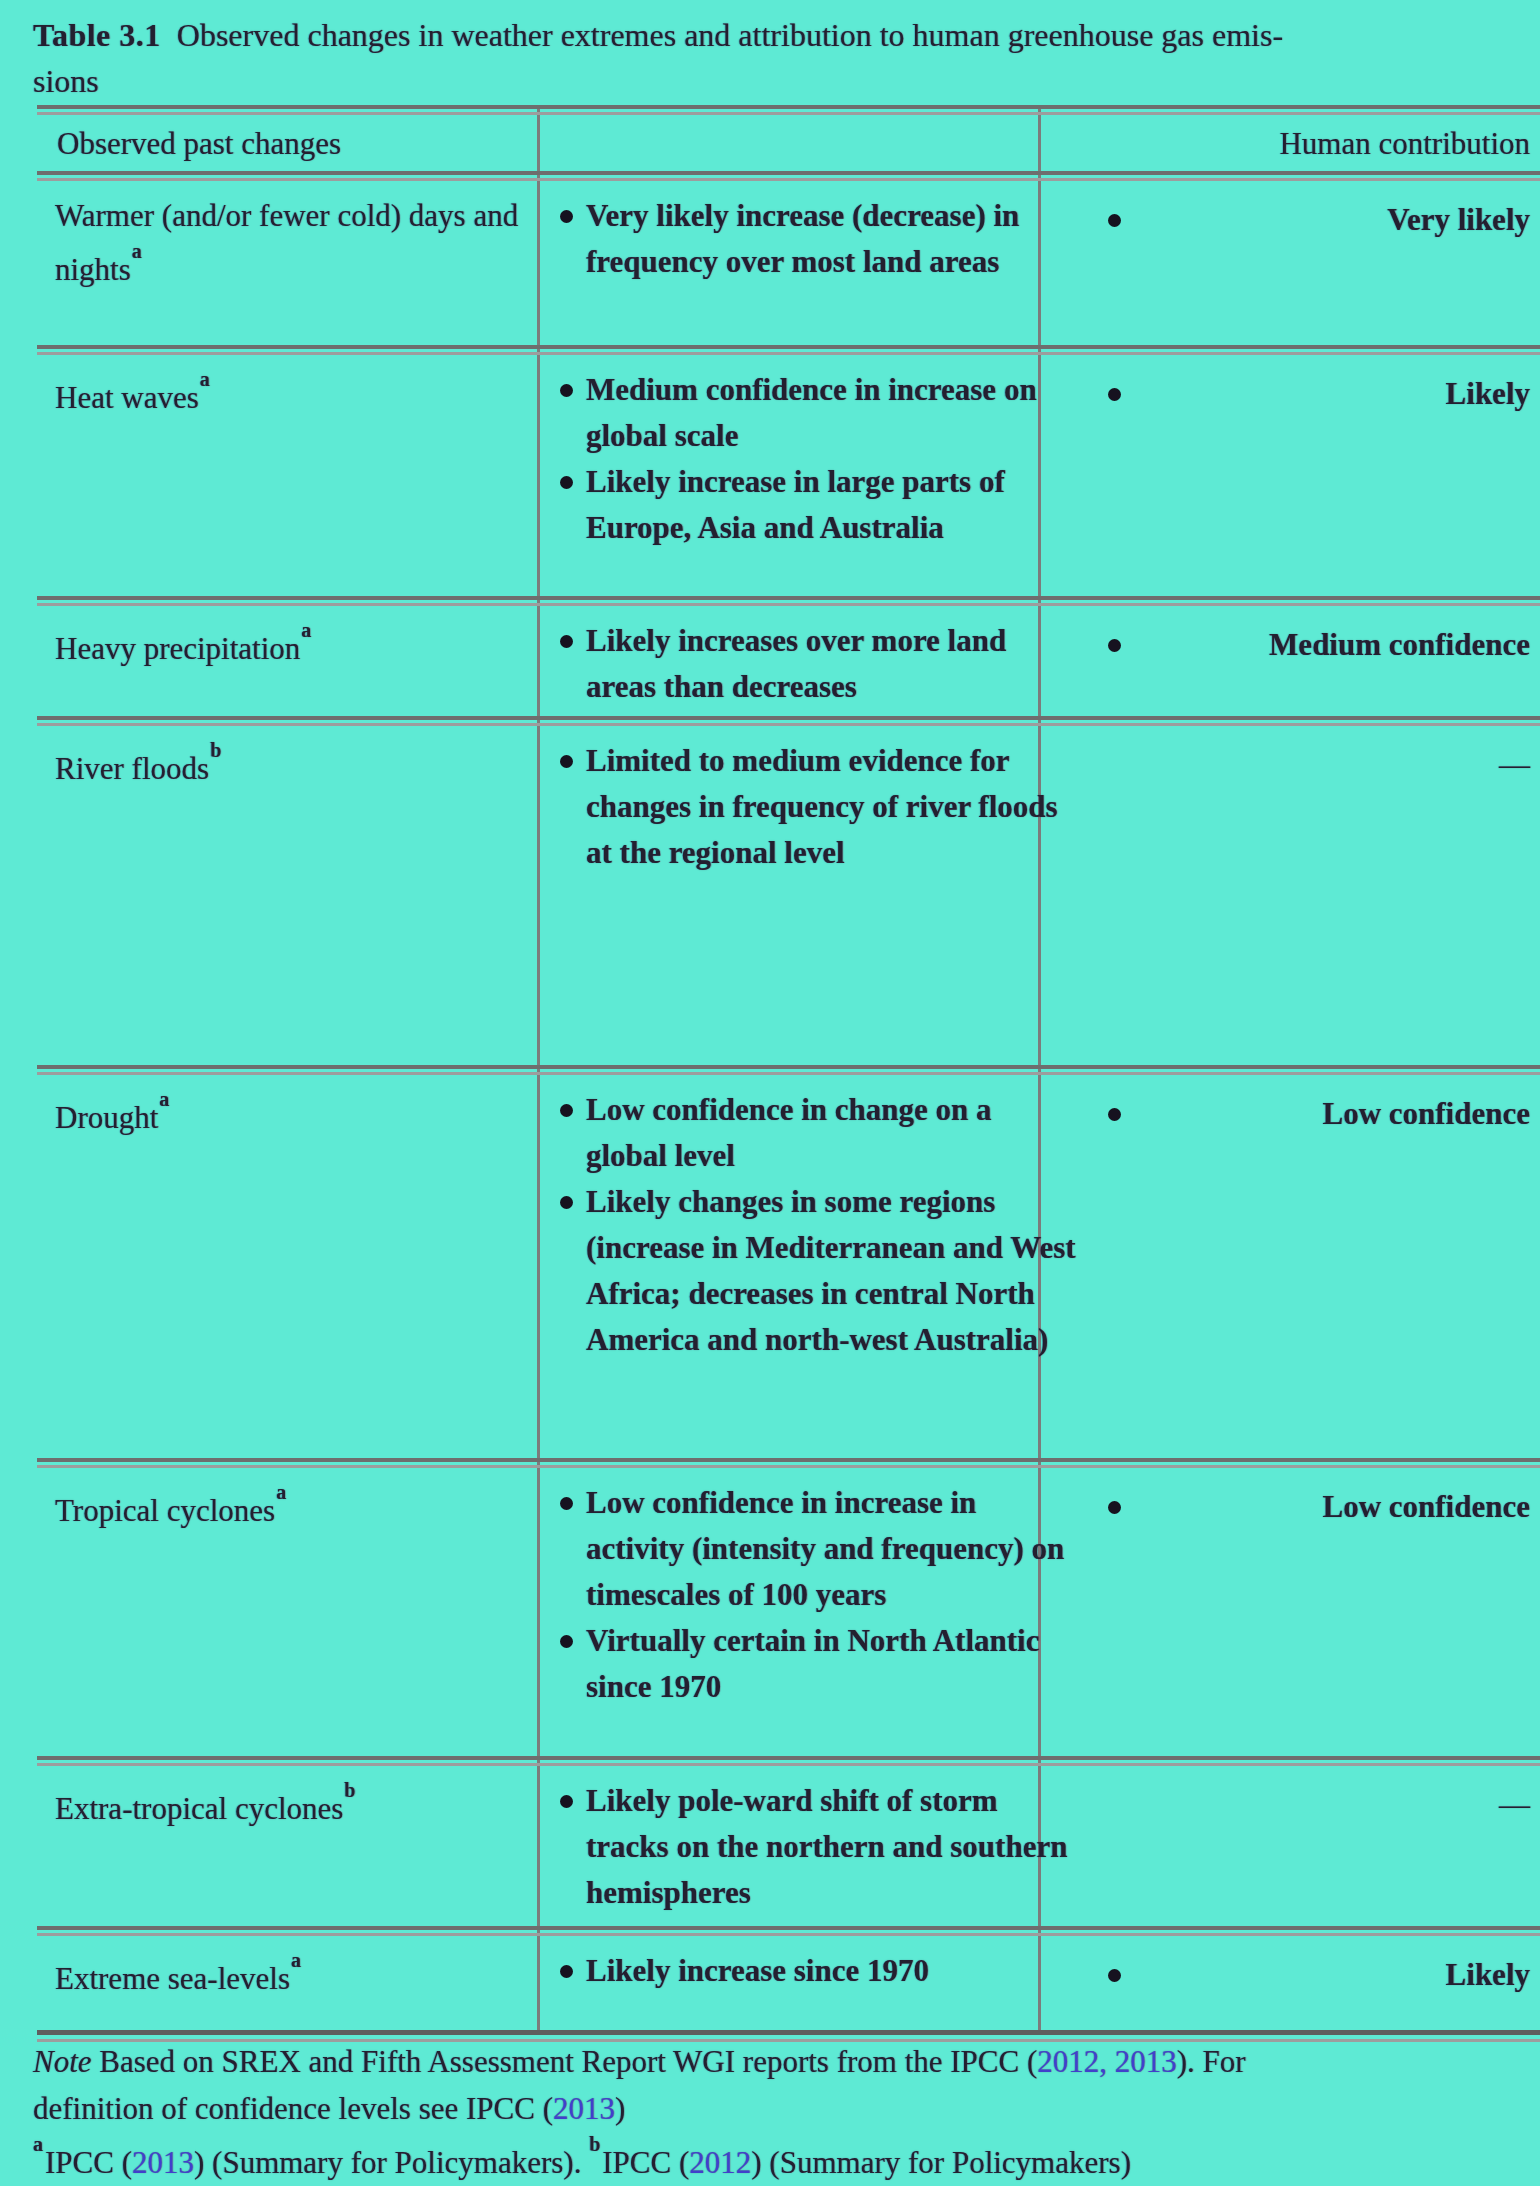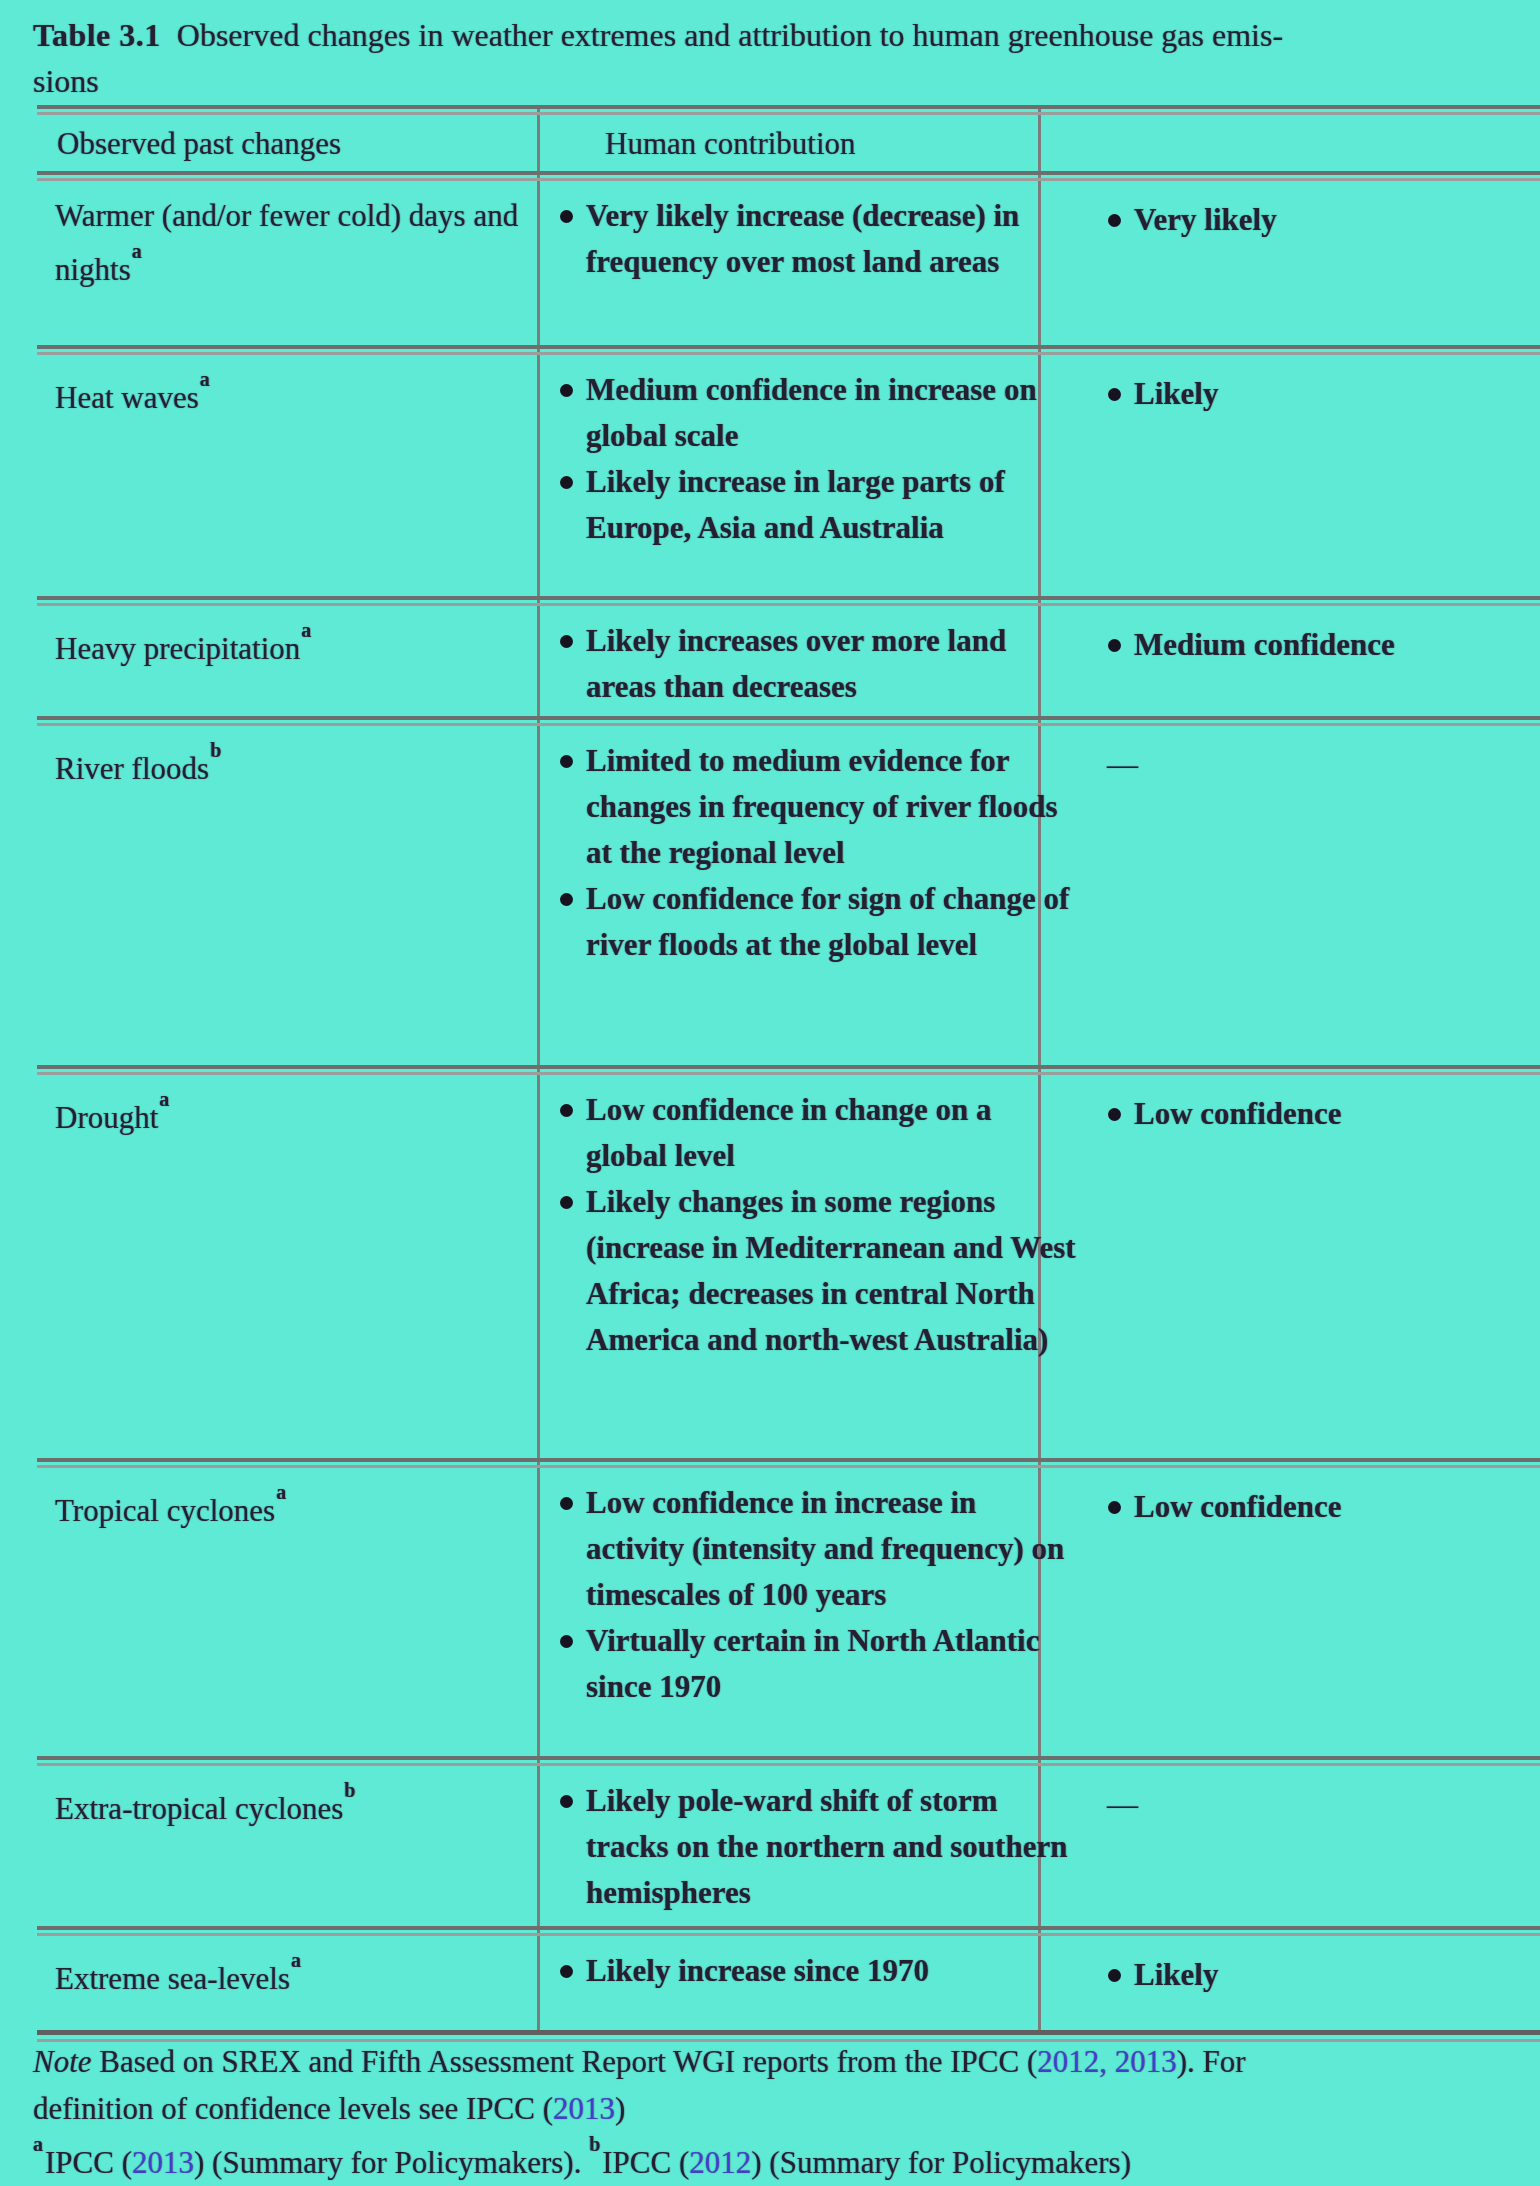--- a/index.html
+++ b/index.html
@@ -21,21 +21,21 @@
   .vline.v1{left:500px;}
   .vline.v2{left:1001px;}
   .hrule{height:10px;position:relative;}
   .hrule::before{content:"";position:absolute;left:0;right:0;top:0;height:4px;background:#6e6e6e;}
   .hrule::after{content:"";position:absolute;left:0;right:0;bottom:0;height:3px;background:#9d9d9d;}
   .hrule.bottom{height:12px;}
   .hrule.bottom::before{height:5px;background:#5f5f5f;}
   .row{display:flex;box-sizing:border-box;font-size:31px;line-height:46px;}
   .c1{width:500px;box-sizing:border-box;padding:12px 12px 0 18px;}
   .c2{width:554px;box-sizing:border-box;padding:12px 14px 0 20px;}
-  .c3{flex:1;box-sizing:border-box;padding:16px 10px 0 14px;}
+  .c3{flex:1;box-sizing:border-box;padding:16px 10px 0 14px;text-align:right;}
   .row.header{height:56px;}
   .row.header .c1,.row.header .c2,.row.header .c3{padding-top:6px;}
   .r1{height:164px;} .r2{height:241px;} .r3{height:110px;} .r4{height:339px;}
   .r5{height:383px;} .r6{height:288px;} .r7{height:160px;} .r8{height:94px;}
   .bi{position:relative;padding-left:29px;font-weight:bold;}
   .bi::before{content:"";position:absolute;left:3px;top:17px;width:13px;height:13px;border-radius:50%;background:#16121f;}
   sup.mk{font-size:20px;font-weight:bold;position:relative;top:-11px;margin-left:1px;}
   .dash{display:inline-block;padding-left:2px;}
   
   .note{position:absolute;left:33px;top:2038px;width:1502px;font-size:31px;line-height:47px;}
@@ -100,21 +100,20 @@
         <div class="bi">Medium confidence</div>
       </div>
     </div>
 
     <div class="hrule"></div>
 
     <div class="row r4">
       <div class="c1"><span>River floods</span><sup class="mk">b</sup></div>
       <div class="c2">
         <div class="bi">Limited to medium evidence for changes in frequency of river floods at the regional level</div>
-        <div class="bi">Low confidence for sign of change of river floods at the global level</div>
       </div>
       <div class="c3">
         <span class="dash">—</span>
       </div>
     </div>
 
     <div class="hrule"></div>
 
     <div class="row r5">
       <div class="c1"><span>Drought</span><sup class="mk">a</sup></div>

